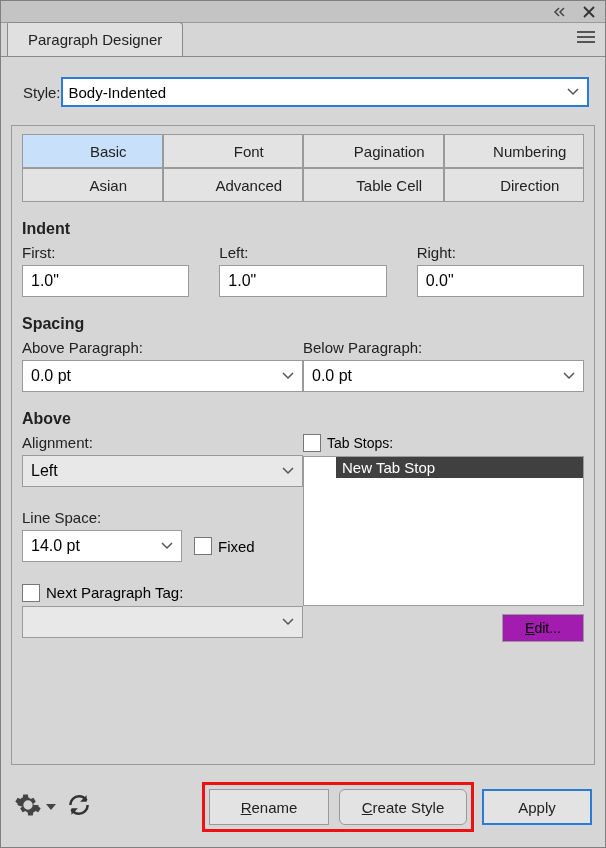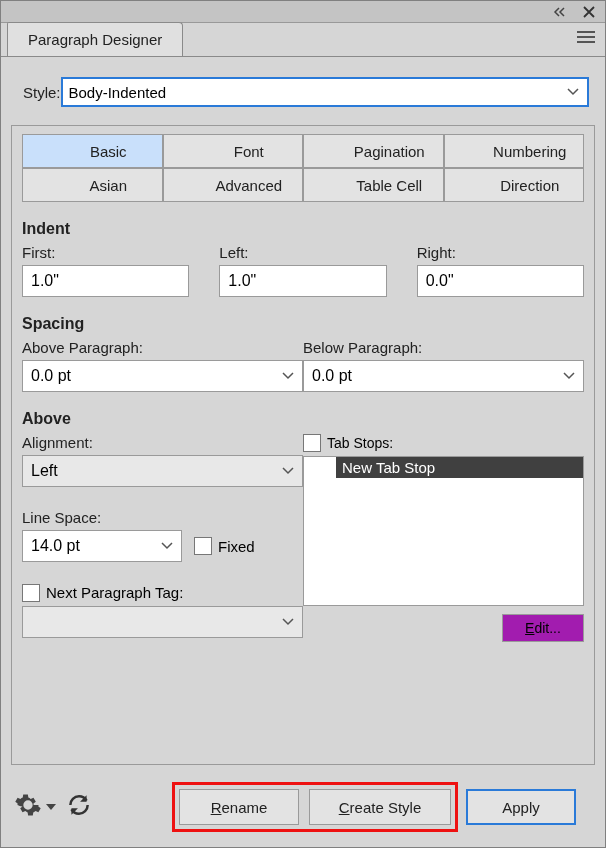--- a/index.html
+++ b/index.html
@@ -23,21 +23,21 @@
   .field-label { font-size:15px; color:#222; margin-bottom:4px; display:block; }
   .textinput { width:100%; height:32px; border:1px solid #9a9a9a; background:#fff; font-size:16px; padding:0 8px; }
   .col2 { display:grid; grid-template-columns:1fr 1fr; }
   .combo { width:100%; height:32px; border:1px solid #9a9a9a; background:#e8e8e8; display:flex; align-items:center; padding:0 8px; font-size:16px; position:relative; }
   .combo.white { background:#fff; }
   .combo .caret { position:absolute; right:8px; top:50%; transform:translateY(-50%); }
   .checkbox { width:18px; height:18px; border:1px solid #777; background:#fff; display:inline-block; vertical-align:middle; margin-right:6px; }
   .listbox { border:1px solid #9a9a9a; background:#fff; height:150px; margin-top:4px; width:100%; overflow:hidden; }
   .listitem { background:#404040; color:#fff; font-size:15px; padding:2px 6px;margin-left:32px; }
   .edit-btn { width:82px; height:28px; border:1px solid #9a9a9a; background:#a21caf; font-size:14px; display:flex; align-items:center; justify-content:center; margin-top:8px; float:right; }
-  .bottom-row { position:absolute; left:0; right:16px; bottom:18px; height:46px; display:flex; align-items:center; padding:0 14px; gap:8px; }
+  .bottom-row { position:absolute; left:0; right:0; bottom:18px; height:46px; display:flex; align-items:center; padding:0 14px; gap:8px; }
   .btn { height:36px; border:1px solid #9a9a9a; background:#e3e3e3; display:flex; align-items:center; justify-content:center; font-size:15px; color:#222; padding:0 12px; cursor:pointer; }
   .btn.apply { width:110px; border:2px solid #2a7ad8; }
   .highlight-box { border:3px solid #e11; padding:4px; display:flex; gap:10px; }
   .gear-group { display:flex; align-items:center; gap:10px; margin-right:auto; }
   .ul { text-decoration:underline; }
   .caret svg { display:block; }
 </style>
 </head>
 <body>
 
@@ -232,21 +232,21 @@
         <svg width="26" height="26" viewBox="0 0 24 24">
             <path fill="none" stroke="#333" stroke-width="2.3" d="M4 12a8 8 0 018-8 8 8 0 017 4M20 12a8 8 0 01-8 8 8 8 0 01-7-4"></path>
             <path fill="#333" d="M19 3v6h-6zM5 21v-6h6z"></path>
           </svg>
       </span>
     </div>
     <div class="highlight-box">
       <div class="btn" style="width:120px;">
         <span><span class="ul">R</span>ename</span>
       </div>
-      <div class="btn" style="width:142px;">
+      <div class="btn" style="width:128px;border-radius:6px;">
         <span><span class="ul">C</span>reate Style</span>
       </div>
     </div>
     <div class="btn apply">
       <span>Apply</span>
     </div>
   </div>
 
 </div>
 

